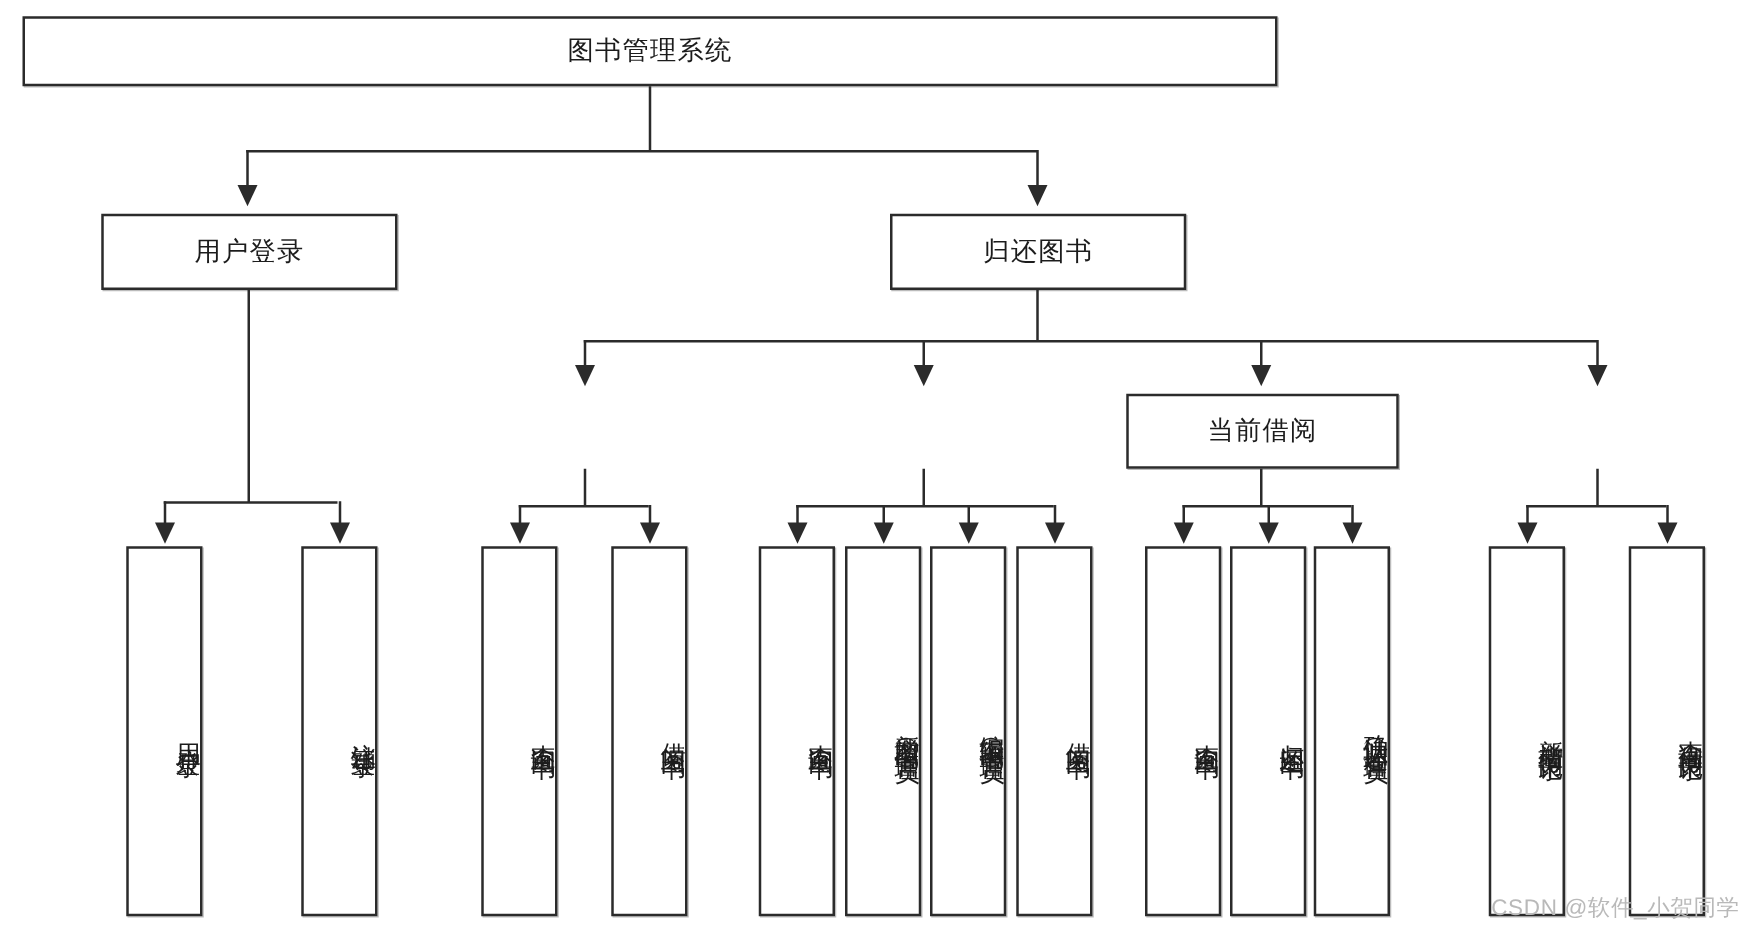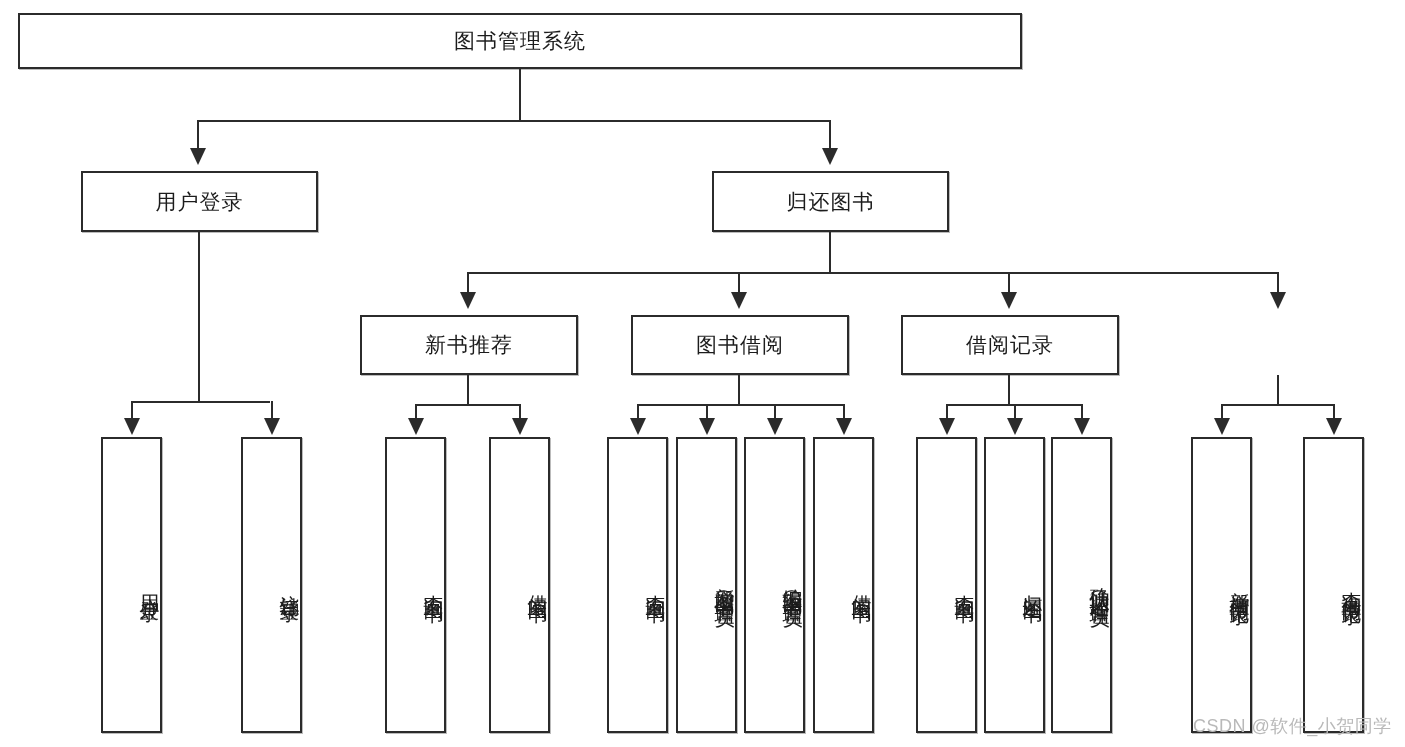--- a/index.html
+++ b/index.html
@@ -116,23 +116,21 @@
   <div class="edge-h" style="left:467px; top:272px; width:811px;"></div>
   <div class="edge-v" style="left:467px; top:272px; height:22px;"></div>
   <div class="arrow" style="left:460px; top:292px;"></div>
   <div class="edge-v" style="left:738px; top:272px; height:22px;"></div>
   <div class="arrow" style="left:731px; top:292px;"></div>
   <div class="edge-v" style="left:1008px; top:272px; height:22px;"></div>
   <div class="arrow" style="left:1001px; top:292px;"></div>
   <div class="edge-v" style="left:1277px; top:272px; height:22px;"></div>
   <div class="arrow" style="left:1270px; top:292px;"></div>
 
-  <div class="node horizontal" style="left:360px; top:315px; width:218px; height:60px;">新书推荐</div>
-  <div class="node horizontal" style="left:631px; top:315px; width:218px; height:60px;">图书借阅</div>
-  <div class="node horizontal" style="left:901px; top:315px; width:218px; height:60px;">借阅记录</div>
+  <div class="node horizontal" style="left:901px; top:315px; width:218px; height:60px;">当前借阅</div>
 
   <div class="edge-v" style="left:467px; top:375px; height:30px;"></div>
   <div class="edge-h" style="left:415px; top:404px; width:104px;"></div>
   <div class="edge-v" style="left:415px; top:404px; height:16px;"></div>
   <div class="arrow" style="left:408px; top:418px;"></div>
   <div class="edge-v" style="left:519px; top:404px; height:16px;"></div>
   <div class="arrow" style="left:512px; top:418px;"></div>
 
   <div class="edge-v" style="left:738px; top:375px; height:30px;"></div>
   <div class="edge-h" style="left:637px; top:404px; width:206px;"></div>

